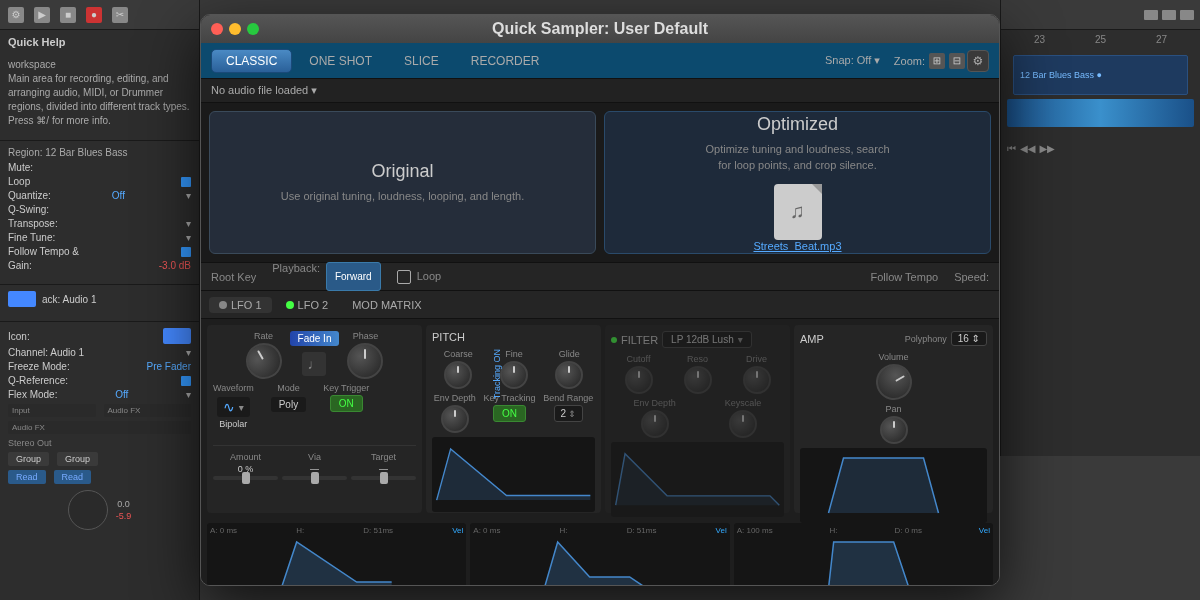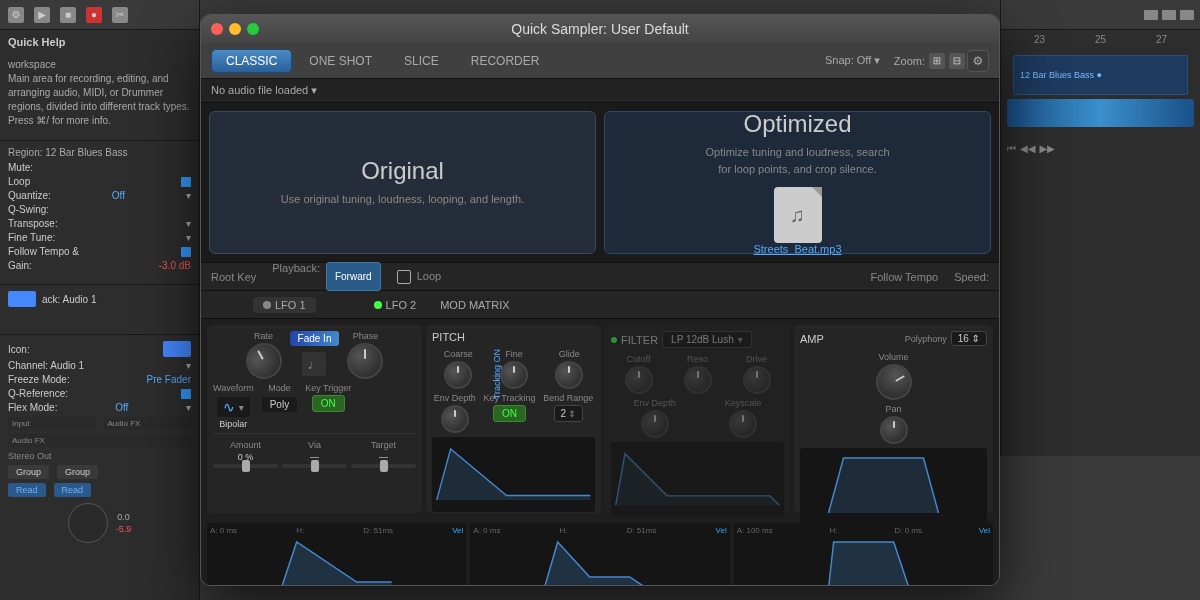--- a/index.html
+++ b/index.html
@@ -78,21 +78,21 @@
     }
     .track-waveform-icon {
       width: 28px; height: 16px;
       background: #4488ff;
       border-radius: 2px;
     }
     .track-label {
       font-size: 10px; color: #ccc;
     }
     .track-controls {
-      margin-top: 17px;
+      margin-top: 4px;
       border-top: 1px solid #1a1a1a;
       padding: 6px 8px;
     }
     .track-control-row {
       display: flex; align-items: center; justify-content: space-between; margin-bottom: 3px;
     }
     .tc-label { font-size: 10px; color: #ccc; }
     .tc-value { font-size: 10px; color: #5af; }
     .gain-text { font-size: 10px; color: #e55; }
 
@@ -151,27 +151,27 @@
       display: flex; gap: 6px;
     }
     .tl-btn {
       width: 12px; height: 12px; border-radius: 50%;
     }
     .tl-close { background: #ff5f56; }
     .tl-min { background: #ffbd2e; }
     .tl-max { background: #27c93f; }
     .modal-title {
       position: absolute; left: 50%; transform: translateX(-50%);
-      font-size: 14px; color: #ddd; font-weight: 400;
+      font-size: 16px; color: #ddd; font-weight: 700;
     }
 
     
     .tab-bar {
       height: 36px;
-      background: #404040;
+      background: #0c4a6e;
       display: flex; align-items: center;
       padding: 8px 10px;
       gap: 2px;
       border-bottom: 1px solid #111;
     }
     .tab {
       padding: 4px 14px;
       border-radius: 5px;
       font-size: 12px;
       color: #aaa;
@@ -218,21 +218,21 @@
       background: #252d3a;
       border-radius: 6px;
       border: 1px solid #3a4a5a;
       display: flex; flex-direction: column; align-items: center; justify-content: center;
     }
     .waveform-panel.optimized {
       background: #1e2a3a;
       border-color: #2a4a6a;
     }
     .panel-title {
-      font-size: 24px; color: #ccc; margin-bottom: 6px;
+      font-size: 18px; color: #ccc; margin-bottom: 6px;
     }
     .panel-desc {
       font-size: 11px; color: #888; text-align: center; line-height: 1.5;
     }
     .file-name {
       font-size: 11px; color: #5af; text-decoration: underline;
     }
 
     
     .controls-row {
@@ -273,21 +273,20 @@
       padding: 0 8px;
       gap: 4px;
       border-bottom: 1px solid #111;
     }
     .lfo-tab {
       display: flex; align-items: center; gap: 4px;
       padding: 2px 10px;
       border-radius: 4px;
       font-size: 11px; color: #aaa;
       cursor: pointer;
-      margin-left: 44px;
     }
     .lfo-tab.active {
       background: #333;
     }
     .lfo-dot {
       width: 8px; height: 8px; border-radius: 50%;
       background: #888;
     }
     .lfo-dot.green { background: #4f4; }
     .mod-matrix-tab {
@@ -739,21 +738,21 @@
         <div class="knob-group">
           <div class="fade-in-btn">Fade In</div>
           <div style="width:24px;height:24px;background:#333;border-radius:3px;display:flex;align-items:center;justify-content:center;font-size:14px;color:#888;">♩</div>
         </div>
         <div class="knob-group">
           <div class="knob-label">Phase</div>
           <div class="knob"></div>
         </div>
       </div>
 
-      <div style="display:flex;gap:8px;margin-bottom:4px;">
+      <div style="display:flex;gap:17px;margin-bottom:16px;">
         <div class="knob-group">
           <div class="knob-label">Waveform</div>
           <div class="waveform-selector">
             <span class="wave-icon">∿</span>
             <span class="wave-arrow">▾</span>
           </div>
           <div style="font-size:9px;color:#ccc;text-align:center;">Bipolar</div>
         </div>
         <div class="knob-group">
           <div class="knob-label">Mode</div>

